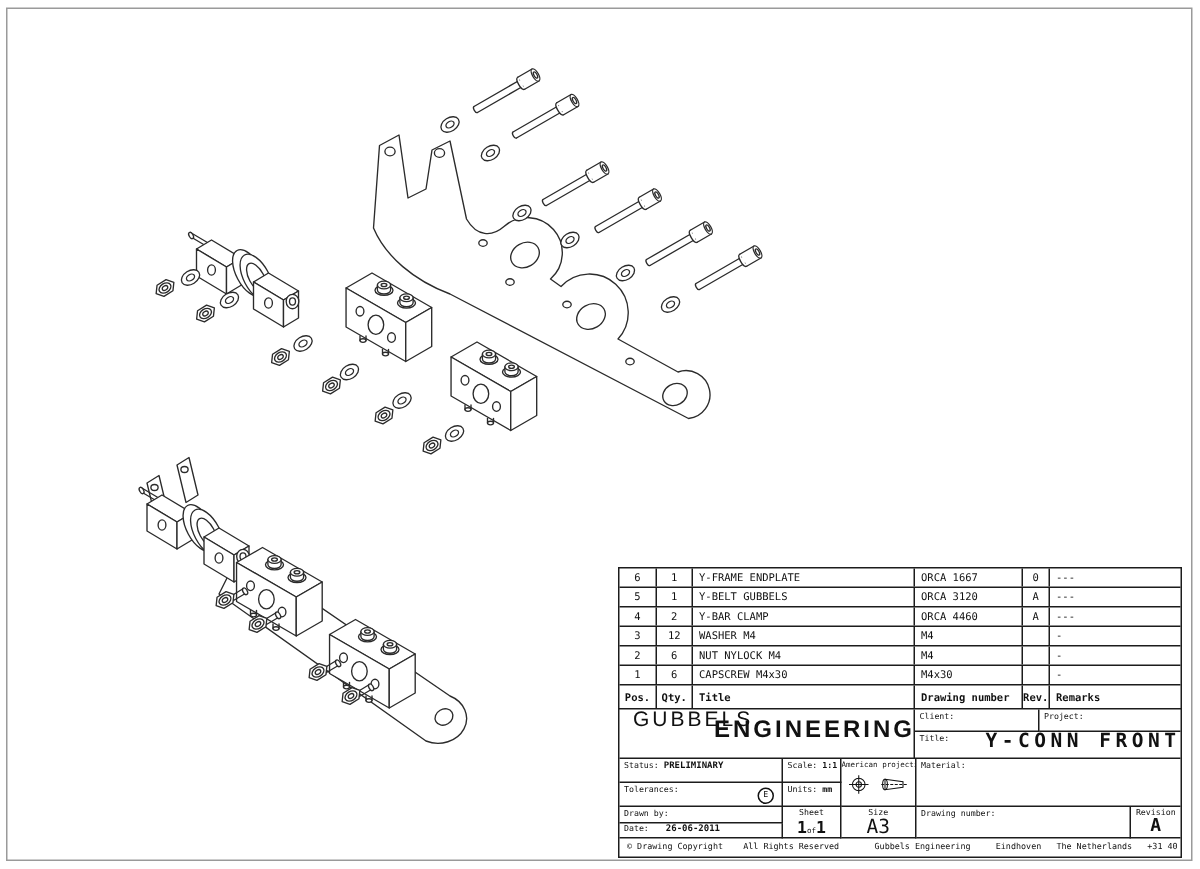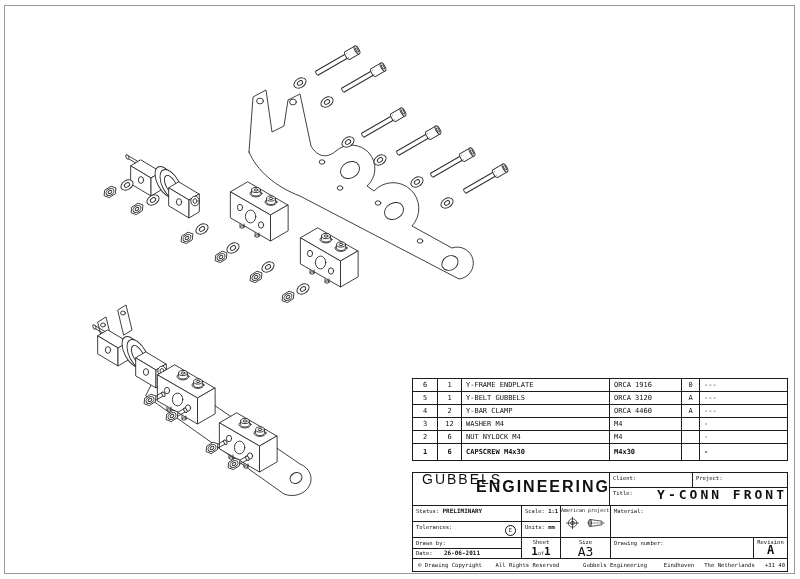--- a/index.html
+++ b/index.html
@@ -247,21 +247,21 @@
         <use href="#tiplet" transform="translate(234,464)"></use>
       </g>
     </g>
   </svg>
 
   <div id="partsTable">
     <div class="pt-row">
       <div class="pt-c cc">6</div>
       <div class="pt-c cc">1</div>
       <div class="pt-c">Y-FRAME ENDPLATE</div>
-      <div class="pt-c">ORCA 1916</div>
+      <div class="pt-c">ORCA 1667</div>
       <div class="pt-c cc">0</div>
       <div class="pt-c">---</div>
     </div>
     <div class="pt-row">
       <div class="pt-c cc">5</div>
       <div class="pt-c cc">1</div>
       <div class="pt-c">Y-BELT GUBBELS</div>
       <div class="pt-c">ORCA 3120</div>
       <div class="pt-c cc">A</div>
       <div class="pt-c">---</div>
@@ -290,20 +290,28 @@
       <div class="pt-c cc"></div>
       <div class="pt-c">-</div>
     </div>
     <div class="pt-row">
       <div class="pt-c cc">1</div>
       <div class="pt-c cc">6</div>
       <div class="pt-c">CAPSCREW M4x30</div>
       <div class="pt-c">M4x30</div>
       <div class="pt-c cc"></div>
       <div class="pt-c">-</div>
+    </div>
+    <div class="pt-row">
+      <div class="pt-c cc">Pos.</div>
+      <div class="pt-c cc">Qty.</div>
+      <div class="pt-c">Title</div>
+      <div class="pt-c">Drawing number</div>
+      <div class="pt-c cc">Rev.</div>
+      <div class="pt-c">Remarks</div>
     </div>
   </div>
 
   <div id="titleBlock">
     <div class="tb" style="left:0;top:0;width:197px;height:33px;">
       <div class="logo1">GUBBELS</div>
       <div class="logo2">ENGINEERING</div>
     </div>
     <div class="tb" style="left:197px;top:0;width:83px;height:15px;">
       <span class="lbl">Client:</span>

